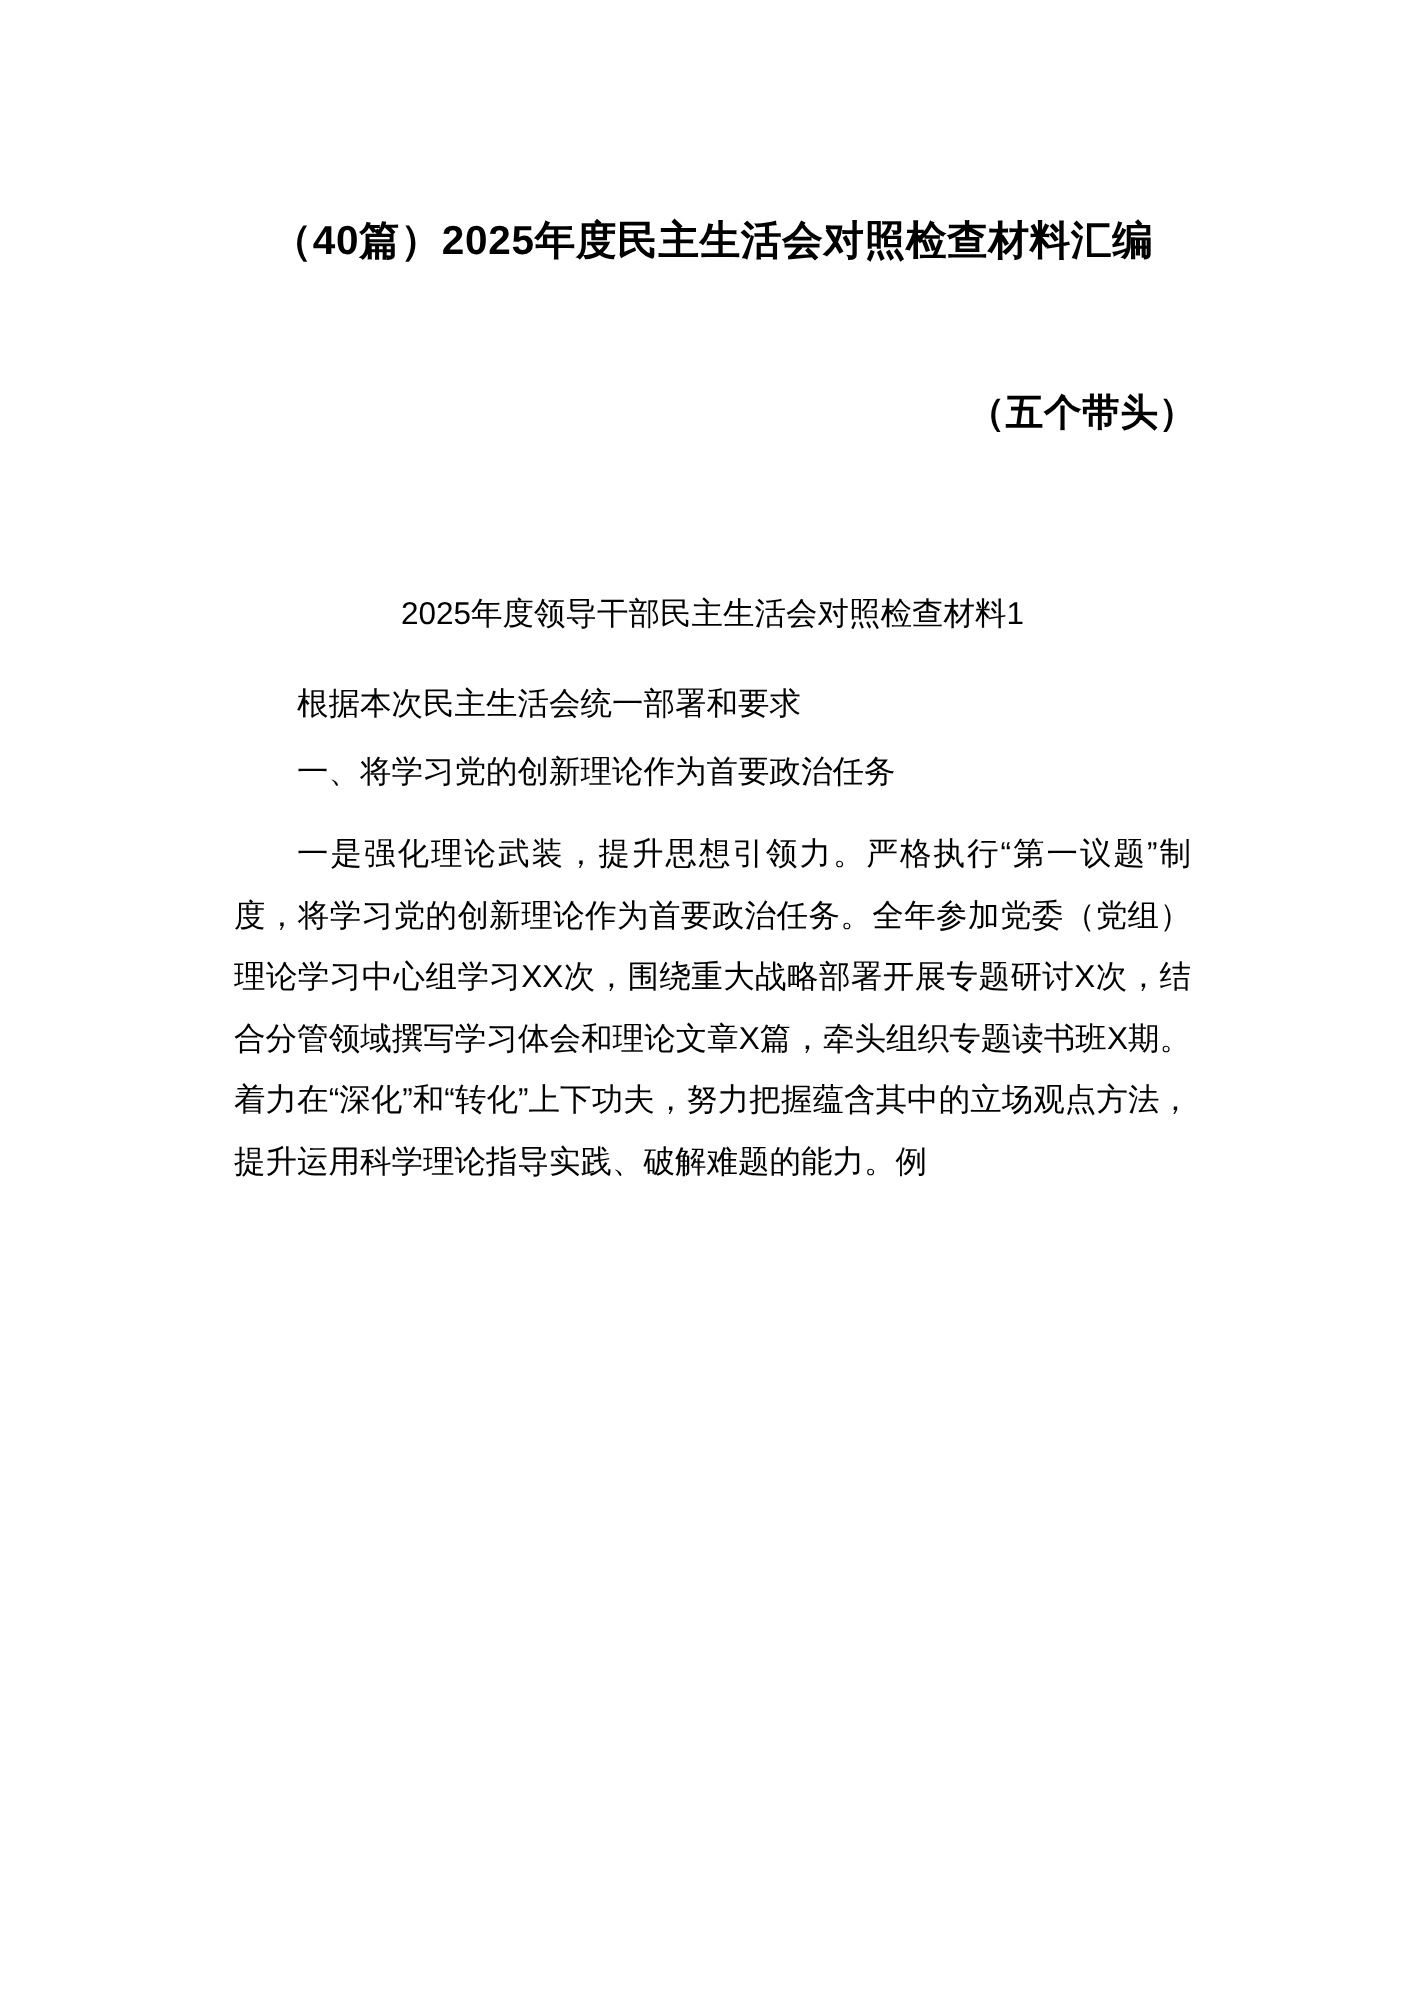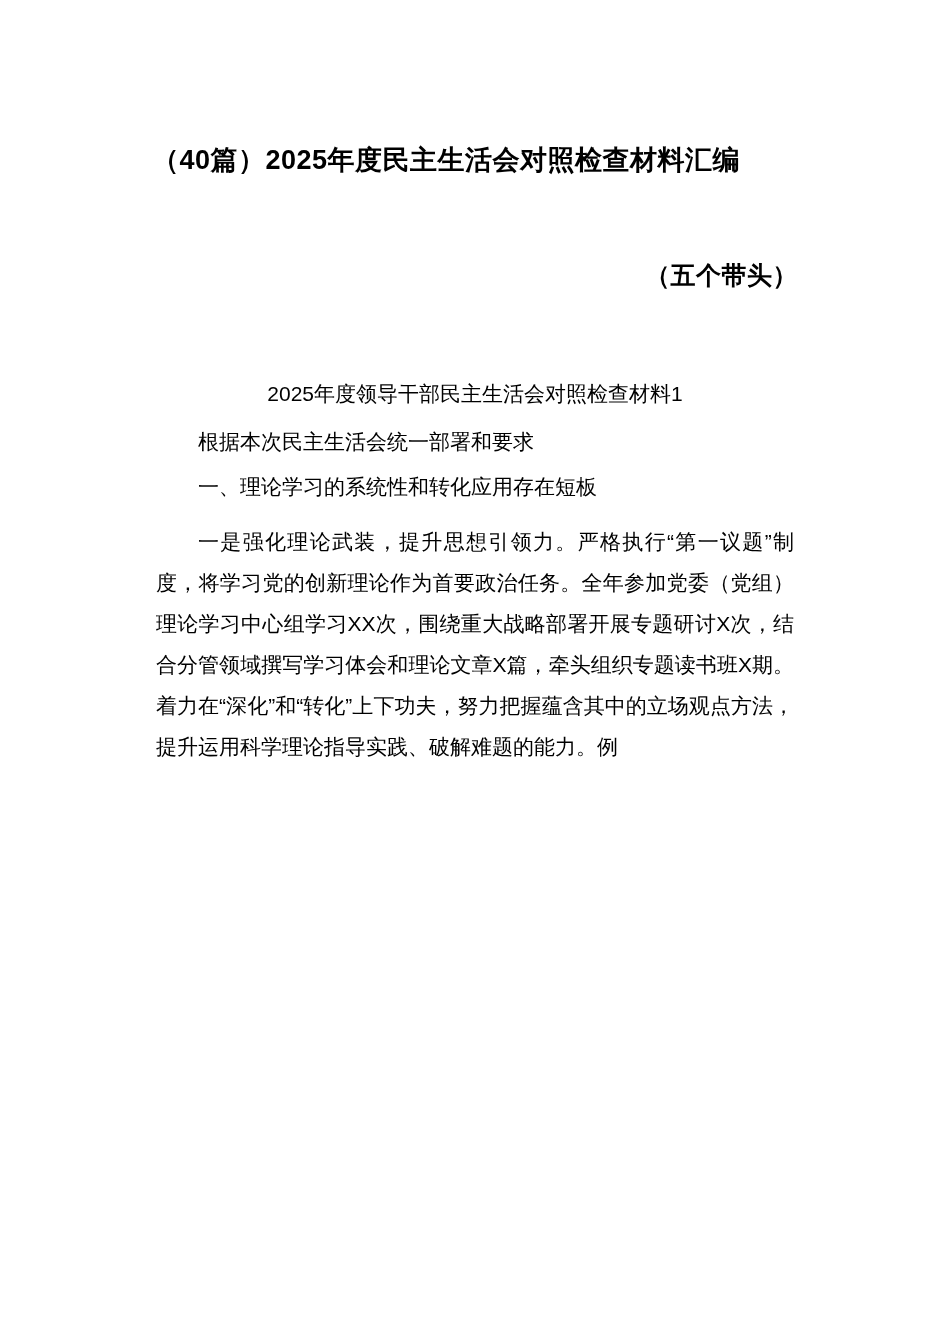--- a/index.html
+++ b/index.html
@@ -20,36 +20,36 @@
     height: 1344px;
     box-sizing: border-box;
     padding: 0 152px;
   }
   .doc-title {
     margin: 0;
     padding-top: 142px;
     font-size: 27px;
     font-weight: bold;
     line-height: 1.4;
-    text-align: left;
+    text-align: center;
     letter-spacing: 0.5px;
     font-family: "Liberation Sans", "DejaVu Sans", sans-serif;
   }
   .doc-subtitle {
     margin: 0;
     padding-top: 78px;
     font-size: 25px;
     font-weight: bold;
     line-height: 1.4;
     text-align: right;
     letter-spacing: 0.5px;
     font-family: "Liberation Sans", "DejaVu Sans", sans-serif;
   }
   .section-heading {
-    margin: 0;
+    margin: 16px;
     padding-top: 85px;
     font-size: 21px;
     font-weight: normal;
     line-height: 1.55;
     text-align: center;
     font-family: "Liberation Sans", "DejaVu Sans", sans-serif;
   }
   .para {
     margin: 4px;
     font-size: 21px;
@@ -72,18 +72,18 @@
 <div class="page">
 
   <h1 class="doc-title">（40篇）2025年度民主生活会对照检查材料汇编</h1>
 
   <h2 class="doc-subtitle">（五个带头）</h2>
 
   <p class="section-heading">2025年度领导干部民主生活会对照检查材料1</p>
 
   <p class="para first-block">根据本次民主生活会统一部署和要求</p>
 
-  <p class="para">一、理论学习的系统性和转化应用存在短板</p>
+  <p class="para">一、将学习党的创新理论作为首要政治任务</p>
 
 
   <p class="para gap-above">一是强化理论武装，提升思想引领力。严格执行“第一议题”制度，将学习党的创新理论作为首要政治任务。全年参加党委（党组）理论学习中心组学习XX次，围绕重大战略部署开展专题研讨X次，结合分管领域撰写学习体会和理论文章X篇，牵头组织专题读书班X期。着力在“深化”和“转化”上下功夫，努力把握蕴含其中的立场观点方法，提升运用科学理论指导实践、破解难题的能力。例</p>
 
 </div>
 
 </body></html>

